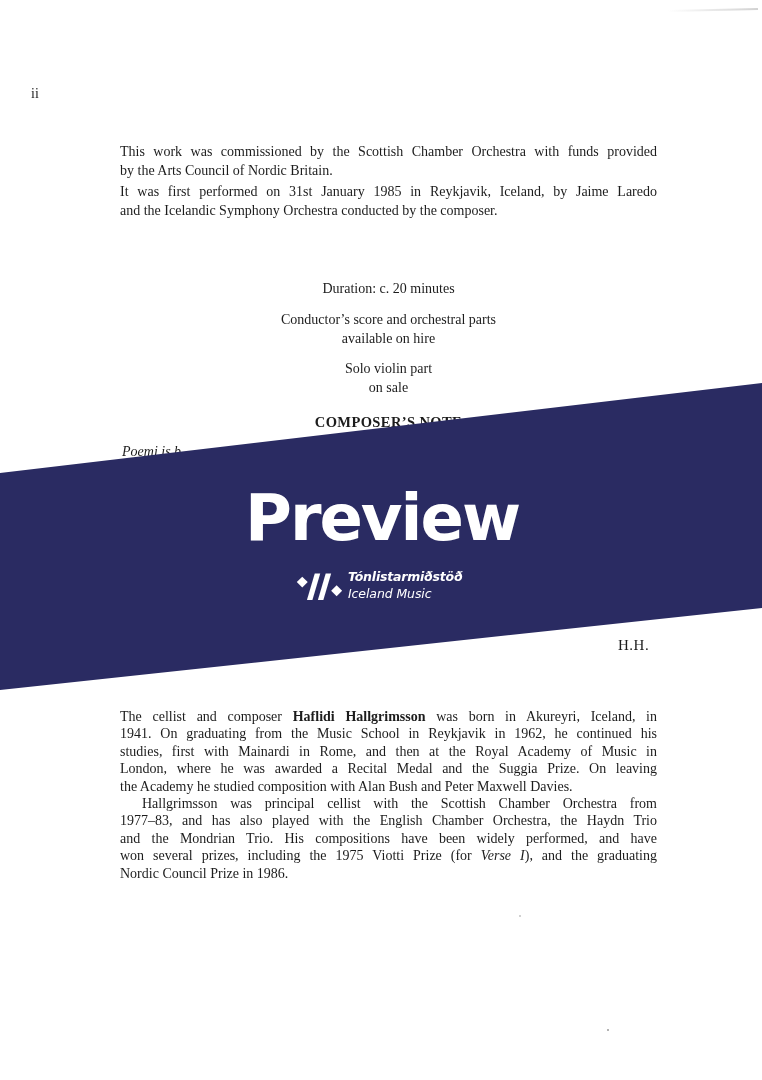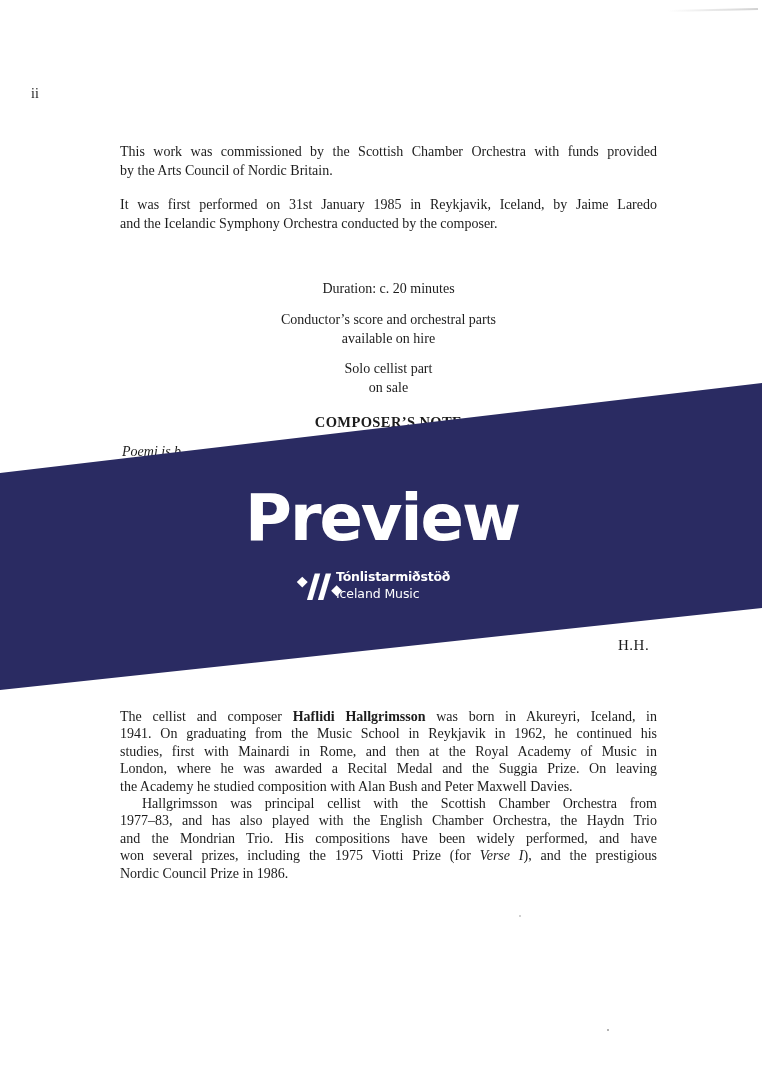--- a/index.html
+++ b/index.html
@@ -24,21 +24,21 @@
     background:#2a2b62;z-index:5;
   }
   .ribbon *{color:#ffffff;}
   .preview-word{
     left:120px;width:524px;top:486px;text-align:center;
     font-family:"DejaVu Sans","Liberation Sans",sans-serif;
     font-weight:700;font-size:64px;letter-spacing:-2px;line-height:64px;
   }
   .logo-row{left:296px;top:566px;width:230px;height:40px;}
   .logo-mark{position:absolute;left:0;top:2px;}
-  .logo-text{position:absolute;left:40px;top:2px;font-family:"DejaVu Sans","Liberation Sans",sans-serif;}
+  .logo-text{position:absolute;left:52px;top:2px;font-family:"DejaVu Sans","Liberation Sans",sans-serif;font-style:italic;}
   .logo-line1{font-size:12.5px;font-weight:700;letter-spacing:-.2px;line-height:17px;}
   .logo-line2{font-size:12.5px;font-weight:400;letter-spacing:-.1px;line-height:17px;}
   
   .scanline{left:668px;top:9px;width:90px;height:2px;
     background:linear-gradient(to right,rgba(205,205,205,0),rgba(185,185,185,.65));
     transform:rotate(-1.4deg);}
   .dot1{left:607px;top:1029px;width:2px;height:2px;background:#9a9a9a;border-radius:50%;}
   .dot2{left:519px;top:915px;width:2px;height:2px;background:#c2c2c2;border-radius:50%;}
 </style>
 </head>
@@ -48,34 +48,34 @@
 
   <div class="abs scanline"></div>
 
   <div class="abs pagenum">ii</div>
 
   <div class="abs textblock" style="top:142px;">
       <div class="jline just"><span>This work was commissioned by the Scottish Chamber Orchestra with funds provided</span></div>
       <div class="jline"><span>by the Arts Council of Nordic Britain.</span></div>
     </div>
 
-  <div class="abs textblock" style="top:195px;">
+  <div class="abs textblock" style="top:182px;">
       <div class="jline just"><span>It was first performed on 31st January 1985 in Reykjavik, Iceland, by Jaime Laredo</span></div>
       <div class="jline"><span>and the Icelandic Symphony Orchestra conducted by the composer.</span></div>
     </div>
 
   <div class="abs centerblock" style="top:256px;">Duration: c. 20 minutes</div>
 
   <div class="abs centerblock" style="top:287px;">
       <div>Conductor’s score and orchestral parts</div>
       <div>available on hire</div>
     </div>
 
   <div class="abs centerblock" style="top:336px;">
-      <div>Solo cellist part</div>
+      <div>Solo violin part</div>
       <div>on sale</div>
     </div>
 
   <div class="abs heading">COMPOSER’S NOTE</div>
 
   <div class="abs fragment">Poemi is b</div>
 
   <div class="abs ribbon">
     <div class="abs preview-word">Preview</div>
     <div class="abs logo-row">
@@ -99,20 +99,20 @@
       <div class="jline just"><span>1941. On graduating from the Music School in Reykjavik in 1962, he continued his</span></div>
       <div class="jline just"><span>studies, first with Mainardi in Rome, and then at the Royal Academy of Music in</span></div>
       <div class="jline just"><span>London, where he was awarded a Recital Medal and the Suggia Prize. On leaving</span></div>
       <div class="jline"><span>the Academy he studied composition with Alan Bush and Peter Maxwell Davies.</span></div>
     </div>
 
   <div class="abs textblock" style="top:795px;line-height:17.4px;">
       <div class="jline just" style="text-indent: 22px;"><span>Hallgrimsson was principal cellist with the Scottish Chamber Orchestra from</span></div>
       <div class="jline just"><span>1977–83, and has also played with the English Chamber Orchestra, the Haydn Trio</span></div>
       <div class="jline just"><span>and the Mondrian Trio. His compositions have been widely performed, and have</span></div>
-      <div class="jline just"><span>won several prizes, including the 1975 Viotti Prize (for </span><span style="font-style: italic; margin-top: 32px;">Verse I</span><span>), and the prestigious</span></div>
+      <div class="jline just"><span>won several prizes, including the 1975 Viotti Prize (for </span><span style="font-style: italic; margin-top: 32px;">Verse I</span><span>), and the graduating</span></div>
       <div class="jline"><span>Nordic Council Prize in 1986.</span></div>
     </div>
 
   <div class="abs dot2"></div>
   <div class="abs dot1"></div>
 
 </div>
 
 </body></html>

